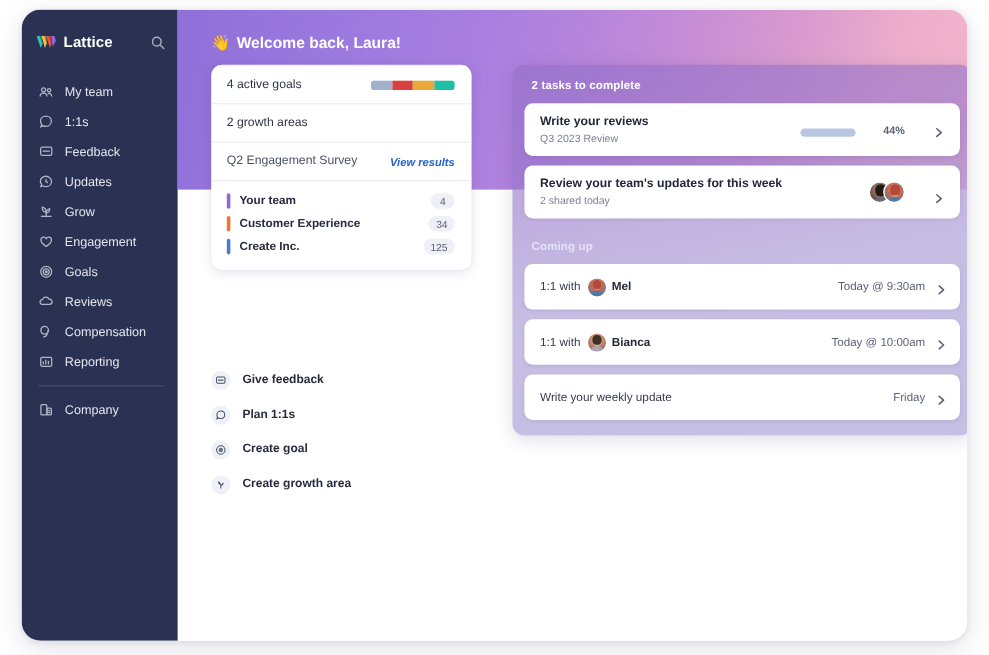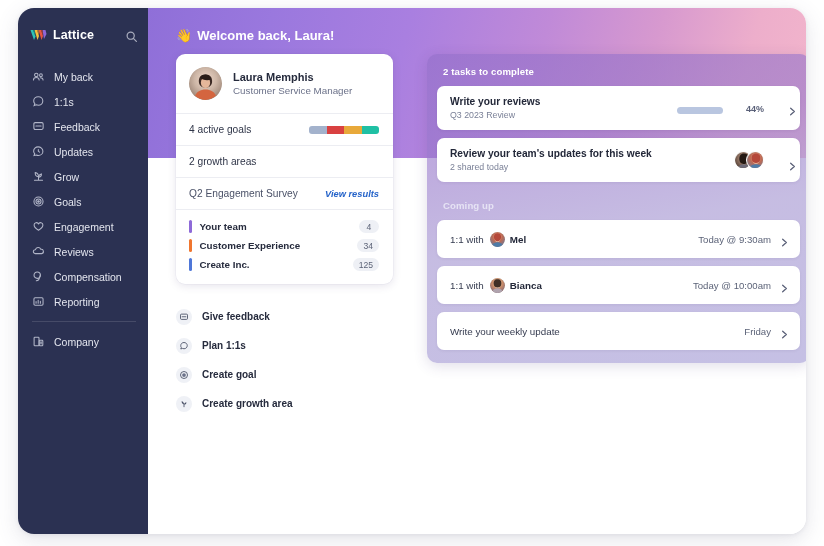--- a/index.html
+++ b/index.html
@@ -149,21 +149,21 @@
   }
   .panel-head {
     font-size: 9.6px; font-weight: bold; color: #ffffff;
     padding: 1px 0 9px 6px; letter-spacing: .1px;
   }
   .panel-head.dim { color: #e6e3f4; padding-top: 10px; }
 
   .task-card {
     background: #ffffff; border-radius: 7px;
     display: flex; align-items: center;
-    padding: 9px 2px 9px 13px;
+    padding: 9px 12px 9px 13px;
     margin-bottom: 8px;
     min-height: 44px;
     cursor: pointer;
     box-shadow: 0 1px 3px rgba(50,40,90,.08);
   }
   .tc-text { flex: 1; min-width: 0; }
   .tc-title { font-size: 10.2px; font-weight: bold; color: #232839; }
   .tc-sub { font-size: 8.8px; color: #7a8097; margin-top: 2.5px; }
   .tc-right { display: flex; align-items: flex-end; gap: 23px; }
   .progress-track {
@@ -258,21 +258,21 @@
 
       <div class="nav-item">
         <span class="nav-ico">
           <svg viewBox="0 0 16 16" width="13" height="13" fill="none" stroke="#cfd3e2" stroke-width="1.3">
             <circle cx="5.3" cy="6" r="2.1"></circle>
               <circle cx="11" cy="6.4" r="1.7"></circle>
             <path d="M1.8 12.4c0-2 1.6-3.1 3.5-3.1s3.5 1.1 3.5 3.1" stroke-linecap="round"></path>
             <path d="M10.2 9.5c1.8-.1 3.3.9 3.4 2.9" stroke-linecap="round"></path>
           </svg>
         </span>
-        <span class="nav-label">My back</span>
+        <span class="nav-label">My team</span>
       </div>
 
       <div class="nav-item">
         <span class="nav-ico">
           <svg viewBox="0 0 16 16" width="13" height="13" fill="none" stroke="#cfd3e2" stroke-width="1.3">
             <path d="M13.3 7.4c0 3-2.5 5.2-5.6 5.2-.9 0-1.7-.2-2.5-.5L2.6 13l.9-2.3A5 5 0 0 1 2.1 7.4c0-3 2.5-5.2 5.6-5.2s5.6 2.2 5.6 5.2Z"></path>
           </svg>
         </span>
         <span class="nav-label">1:1s</span>
       </div>
@@ -305,40 +305,40 @@
             <path d="M8 8.4C8 5.6 6.2 3.6 4 3.2c-.3 2.6 1.3 4.8 4 5.2Z"></path>
             <path d="M8 9c.2-2.3 1.7-3.8 3.6-4.1.2 2.2-1.3 4-3.6 4.1Z"></path>
           </svg>
         </span>
         <span class="nav-label">Grow</span>
       </div>
 
       <div class="nav-item">
         <span class="nav-ico">
           <svg viewBox="0 0 16 16" width="13" height="13" fill="none" stroke="#cfd3e2" stroke-width="1.3">
+            <path d="M8 12.7S2.6 9.4 2.6 6.2A2.8 2.8 0 0 1 8 5a2.8 2.8 0 0 1 5.4 1.2c0 3.2-5.4 6.5-5.4 6.5Z" stroke-linejoin="round"></path>
+          </svg>
+        </span>
+        <span class="nav-label">Engagement</span>
+      </div>
+
+      <div class="nav-item">
+        <span class="nav-ico">
+          <svg viewBox="0 0 16 16" width="13" height="13" fill="none" stroke="#cfd3e2" stroke-width="1.3">
             <circle cx="8" cy="8" r="5.6"></circle>
               <circle cx="8" cy="8" r="3.1"></circle>
               <circle cx="8" cy="8" r="1" fill="#cfd3e2"></circle>
           </svg>
         </span>
         <span class="nav-label">Goals</span>
       </div>
 
       <div class="nav-item">
         <span class="nav-ico">
           <svg viewBox="0 0 16 16" width="13" height="13" fill="none" stroke="#cfd3e2" stroke-width="1.3">
-            <path d="M8 12.7S2.6 9.4 2.6 6.2A2.8 2.8 0 0 1 8 5a2.8 2.8 0 0 1 5.4 1.2c0 3.2-5.4 6.5-5.4 6.5Z" stroke-linejoin="round"></path>
-          </svg>
-        </span>
-        <span class="nav-label">Engagement</span>
-      </div>
-
-      <div class="nav-item">
-        <span class="nav-ico">
-          <svg viewBox="0 0 16 16" width="13" height="13" fill="none" stroke="#cfd3e2" stroke-width="1.3">
             <path d="M3.9 10.6a2.4 2.4 0 0 1 .3-4.8 3.5 3.5 0 0 1 6.6-.5 2.7 2.7 0 0 1 1.1 5.3Z" stroke-linejoin="round"></path>
           </svg>
         </span>
         <span class="nav-label">Reviews</span>
       </div>
 
       <div class="nav-item">
         <span class="nav-ico">
           <svg viewBox="0 0 16 16" width="13" height="13" fill="none" stroke="#cfd3e2" stroke-width="1.3">
             <circle cx="6.4" cy="6.4" r="3.9"></circle>
@@ -380,35 +380,20 @@
 
     <div class="content">
 
       <div class="welcome">
         <span class="wave">👋</span>
         <span>Welcome back, Laura!</span>
       </div>
 
       <div class="profile-card">
 
-        <div class="pc-head">
-          <span class="avatar-lg">
-            <svg viewBox="0 0 40 40" width="33" height="33">
-              <circle cx="20" cy="20" r="20" fill="url(#ph1)"></circle>
-              <path d="M20 9c6 0 8.5 4 8 9.5-.3 3.5-3.2 6.5-8 6.5s-7.7-3-8-6.5C11.5 13 14 9 20 9Z" fill="#3c2a24"></path>
-              <ellipse cx="20" cy="19" rx="5.6" ry="6.6" fill="#e5b79a"></ellipse>
-              <path d="M20 40c-5 0-9.4-1.9-12.6-5.1C9 30.2 13.9 27.3 20 27.3s11 2.9 12.6 7.6A19.9 19.9 0 0 1 20 40Z" fill="#d4653f"></path>
-              <path d="M13.3 12.6c2.6 3.2 9.3 4.4 13.4 2.4-1-3.9-3.6-6-6.7-6-3 0-5.5 1.4-6.7 3.6Z" fill="#2a1d19"></path>
-            </svg>
-          </span>
-          <span class="pc-name-wrap">
-            <span class="pc-name" style="display:block">Laura Memphis</span>
-            <span class="pc-role" style="display:block">Customer Service Manager</span>
-          </span>
-        </div>
 
         <div class="pc-row">
           <span class="pc-row-label">4 active goals</span>
           <span class="goalbar">
             <span style="background:#a3b2cc"></span>
               <span style="background:#d94141"></span>
             <span style="background:#e8a93a"></span>
               <span style="background:#1fc0a4"></span>
           </span>
         </div>

